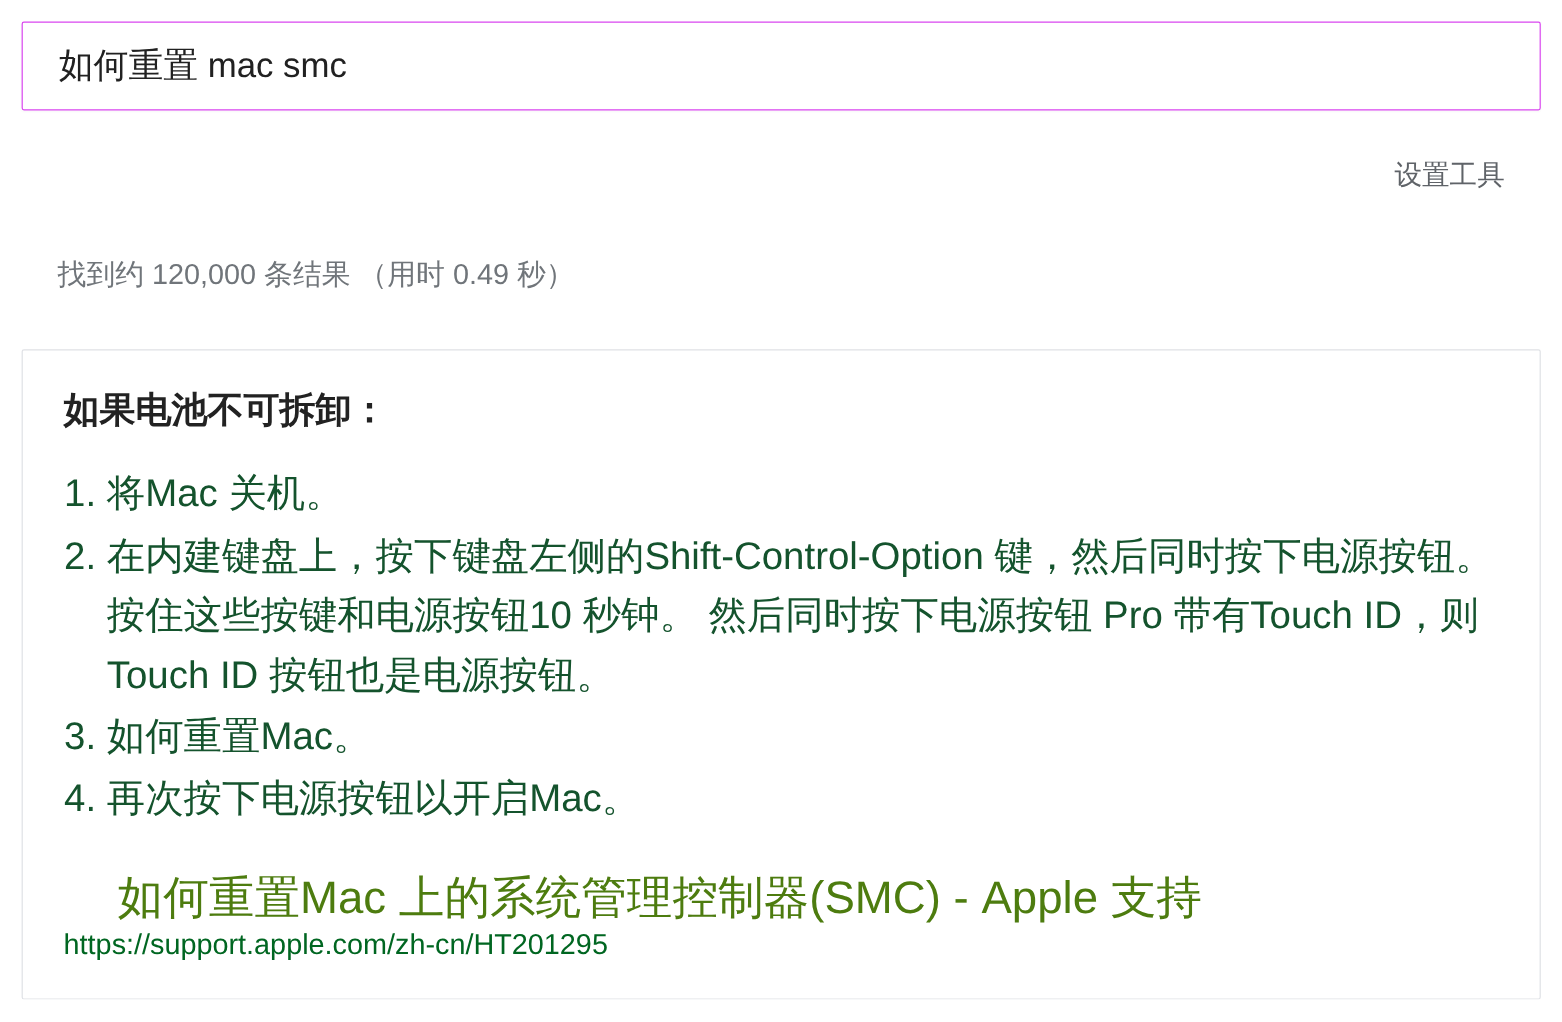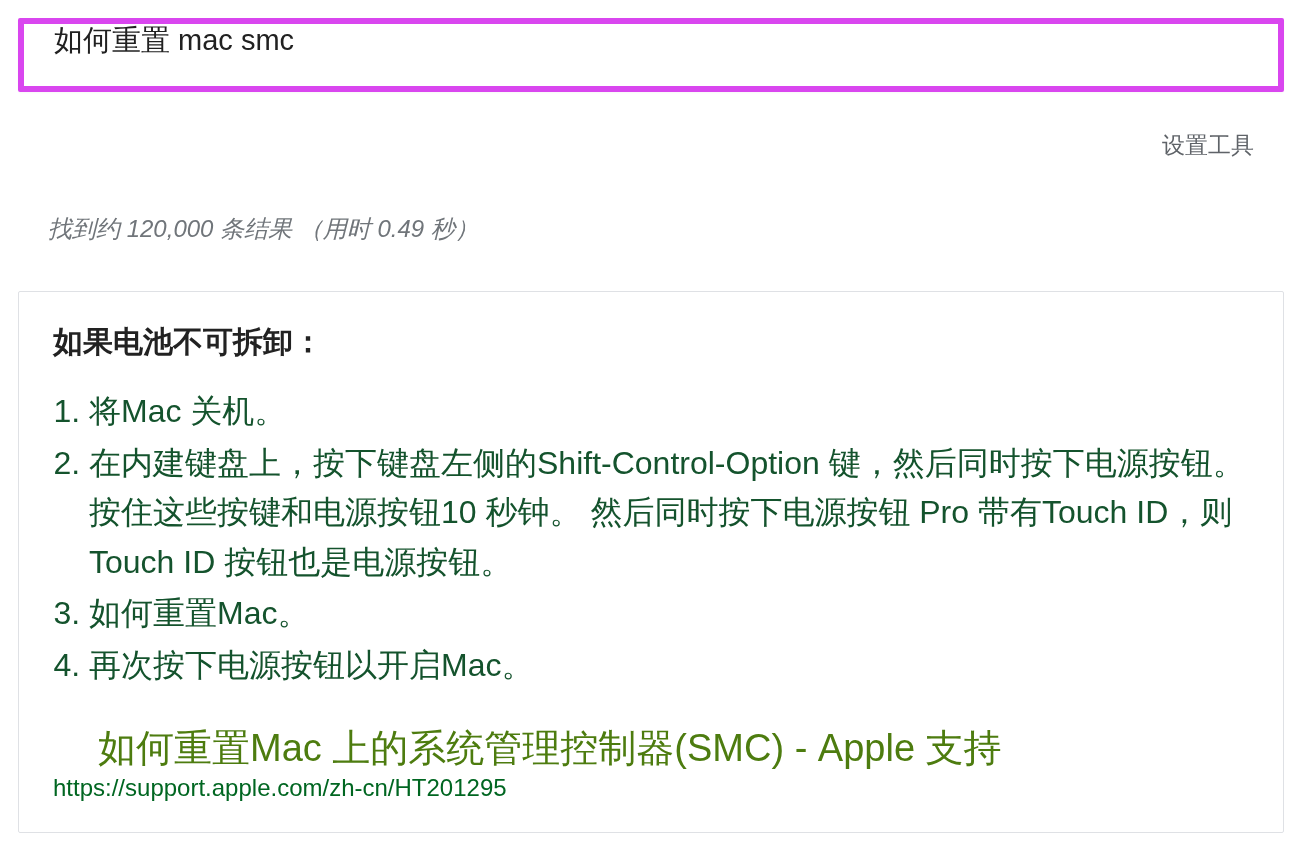--- a/index.html
+++ b/index.html
@@ -4,25 +4,25 @@
 <style>
   * { box-sizing: border-box; margin: 0; padding: 0; }
   body {
     font-family: Arial, "PingFang SC", "Microsoft YaHei", sans-serif;
     background: #fff;
     width: 1302px;
     color: #202124;
   }
   .search-bar {
     margin: 18px 18px 0 18px;
-    border: 6px solid #d946ef;
+    border: 1px solid #d946ef;
     border-radius: 2px;
     height: 74px;
     display: flex;
-    align-items: flex-start;
+    align-items: center;
     padding: 0 18px 0 30px;
     box-shadow: 0 1px 2px rgba(0,0,0,0.03);
   }
   .search-input {
     flex: 1;
     border: none;
     outline: none;
     font-size: 29px;
     color: #212121;
     background: transparent;
@@ -47,21 +47,20 @@
     height:4px;
     background:#1a73e8;
   }
   .tabs-right { margin-left:auto; display:flex; padding-right:48px; }
   .tabs-border { border-bottom: 0px solid #e0e0e0; }
 
   .result-stats {
     margin: 34px 0 0 48px;
     color:#70757a;
     font-size: 24px;
-    font-style: italic;
   }
 
   .snippet-card {
     margin: 46px 18px 0 18px;
     border: 1px solid #dfe1e5;
     border-radius: 2px;
     padding: 30px 34px 30px 34px;
   }
   .snippet-heading {
     font-size: 30px;

